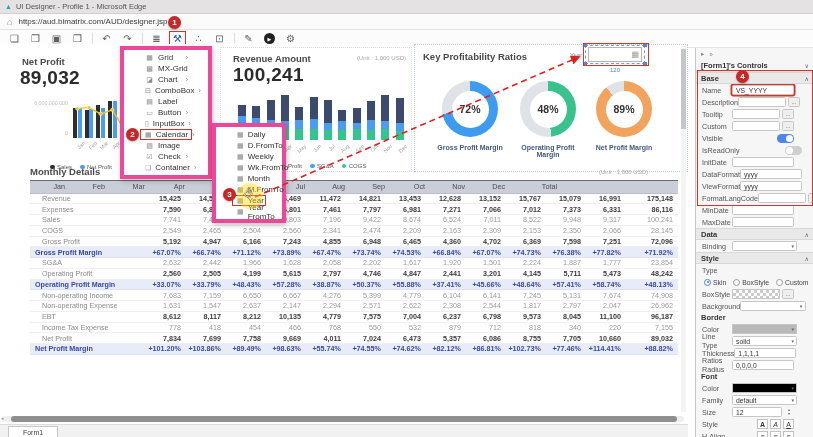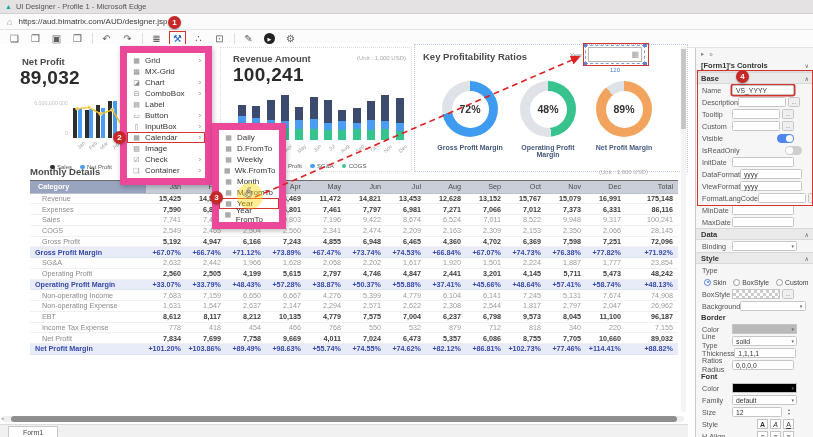--- a/index.html
+++ b/index.html
@@ -78,21 +78,21 @@
   .tc.c0 { flex:0 0 116px; text-align:left; padding-left:12px; color:#8a8a8a; }
   .tc.ctot { flex:0 0 52px; }
   .trow.h .tc { color:#4b4b4b; }
   .trow.h .c0 { background:#99a4be; color:#fff; font-weight:bold; padding-left:8px; height:12.5px; display:flex; align-items:center; }
   .trow.bold .tc:not(.c0) { color:#3b3b3b; font-weight:bold; }
   .trow.margin { background:#e8ecf8; border-bottom:1px solid #dde3f3; }
   .trow.margin .tc { color:#3748a8; font-weight:bold; }
   .trow.margin .c0 { padding-left:5px; }
 
   
-  .menu { position:absolute; background:#fff; border:7px solid #ec4899; box-shadow:1px 2px 5px rgba(0,0,0,.25); padding:2px 0; z-index:40; }
+  .menu { position:absolute; background:#fff; border:4px solid #ec4899; box-shadow:1px 2px 5px rgba(0,0,0,.25); padding:2px 16px; z-index:40; }
   #ctx-menu { left:120px; top:2px; width:92px; }
   #cal-menu { left:212px; top:79px; width:74px; z-index:41; }
   .mi { display:flex; align-items:center; height:11px; padding:0 4px 0 5px; font-size:8px; color:#333; gap:4px; position:relative; }
   .mi .ico { width:9px; font-size:7px; color:#8a8a8a; text-align:center; }
   .mi .arr { margin-left:auto; font-size:7px; color:#888; }
   .mi.ann { outline:1.5px solid #d4342a; outline-offset:-1px; }
 
   
   .hscroll { position:absolute; left:2px; top:372px; width:682px; height:6px; background:#efefef; border-radius:3px; }
   .hscroll .thumb { position:absolute; left:9px; top:0; width:666px; height:6px; background:#8f8f8f; border-radius:3px; }
@@ -384,21 +384,20 @@
         <span class="cal">▦</span>
       </span>
     <span class="redbox"></span>
     <span class="wlab">120</span>
   </div>
 
   <span class="mt-title">Monthly Details</span>
   <span class="mt-unit">(Unit : 1,000 USD)</span>
   <div class="mtbl">
       <div class="trow h">
-        <span class="tc c0">Category</span>
         <span class="tc">Jan</span>
         <span class="tc">Feb</span>
         <span class="tc">Mar</span>
         <span class="tc">Apr</span>
         <span class="tc">May</span>
         <span class="tc">Jun</span>
         <span class="tc">Jul</span>
         <span class="tc">Aug</span>
         <span class="tc">Sep</span>
         <span class="tc">Oct</span>

